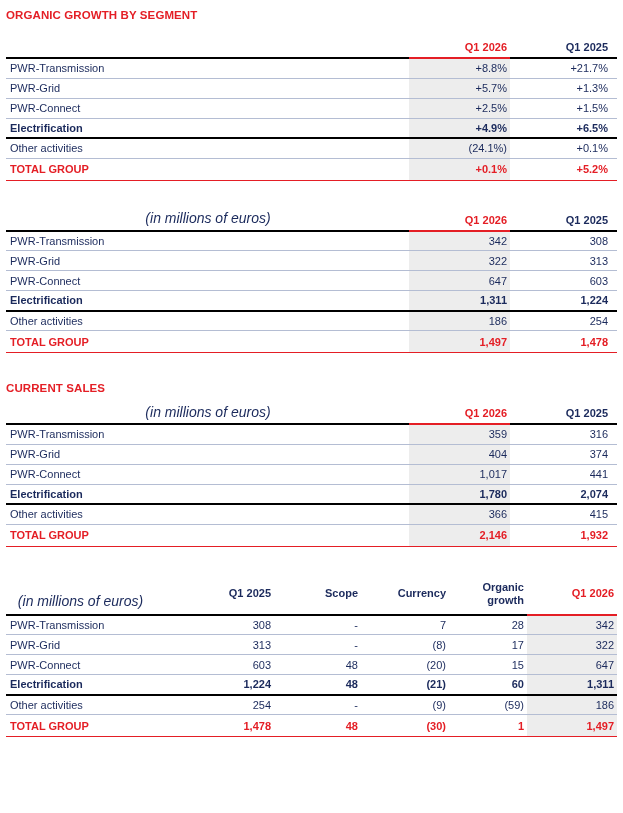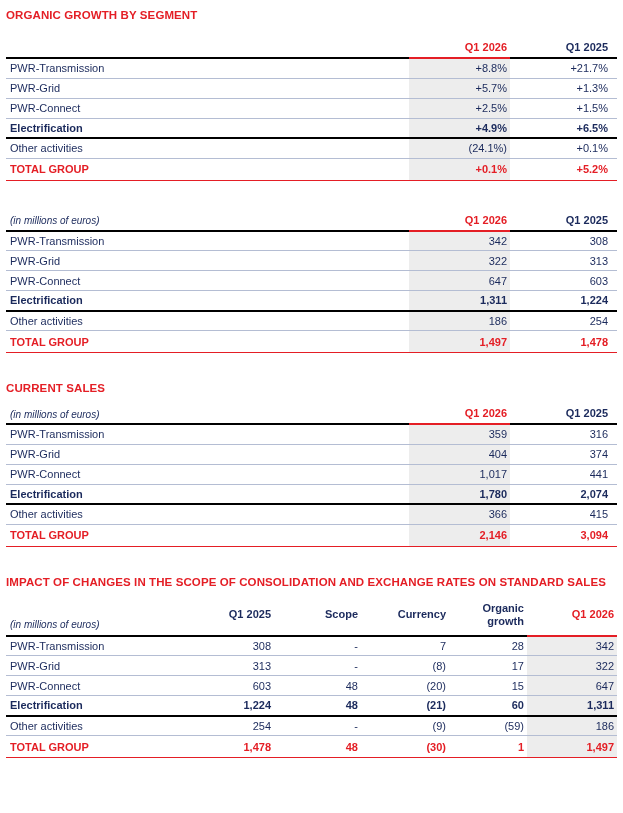--- a/index.html
+++ b/index.html
@@ -59,24 +59,24 @@
   thead th {
     font-weight: bold;
     text-align: right;
     vertical-align: bottom;
     padding: 0 3px 3px 0;
     height: 21px;
     border-bottom: 2px solid var(--strong-line);
     line-height: 1.15;
   }
   thead th.label-head {
-    text-align: left;
+    text-align: center;
     font-weight: normal;
     font-style: italic;
-    font-size: 10px;
+    font-size: 14px;
     padding-left: 4px;
   }
   thead th.hl {
     color: var(--red);
     border-bottom-color: var(--red);
   }
   .t-b thead th {
     height: 39px;
     vertical-align: middle;
     padding-bottom: 2px;
@@ -249,28 +249,27 @@
             <td class="v1">2,074</td>
           </tr>
           <tr class="normal">
             <td class="label">Other activities</td>
             <td class="v0 hl-bg">366</td>
             <td class="v1">415</td>
           </tr>
           <tr class="total">
             <td class="label">TOTAL GROUP</td>
             <td class="v0 hl-bg">2,146</td>
-            <td class="v1">3,094</td>
+            <td class="v1">1,932</td>
           </tr>
         </tbody>
       </table>
   </section>
 
   <section class="tbl-section" id="sec-3">
-    <h2 class="section-title">IMPACT OF CHANGES IN THE SCOPE OF CONSOLIDATION AND EXCHANGE RATES ON STANDARD SALES</h2>
     <table class="fin-table t-b">
         <colgroup>
           <col class="col-label">
           <col class="col-v0">
           <col class="col-v1">
           <col class="col-v2">
           <col class="col-v3">
           <col class="col-v4">
         </colgroup>
         <thead>

